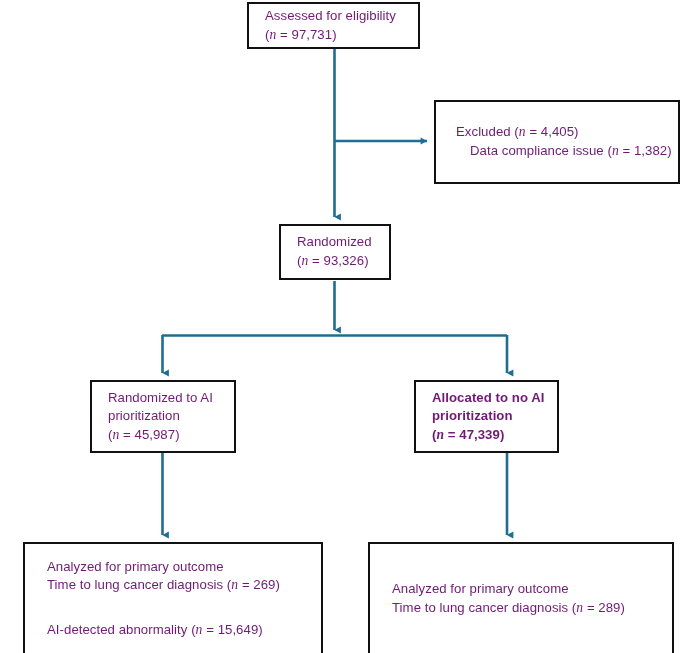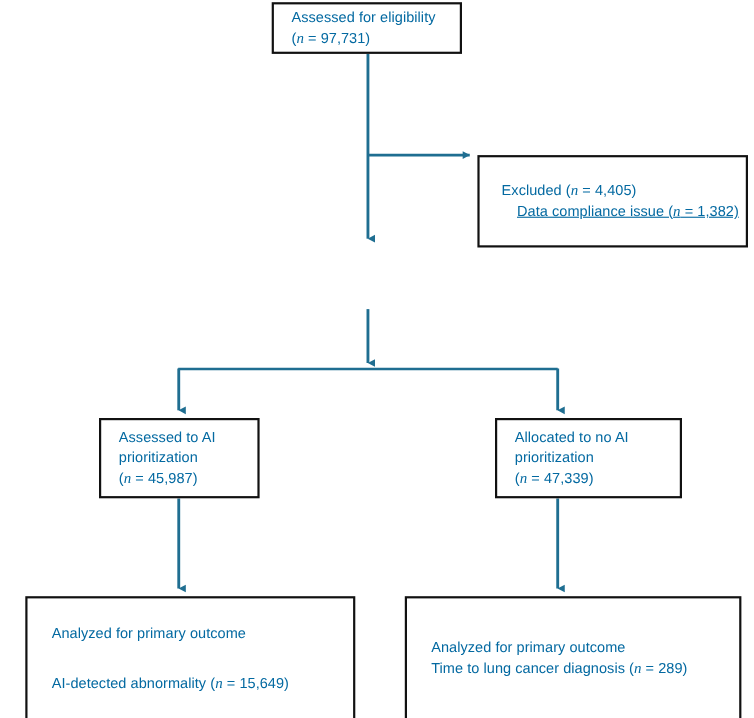--- a/index.html
+++ b/index.html
@@ -30,45 +30,45 @@
     position: absolute;
     box-sizing: border-box;
     border: 2.2px solid #111111;
     background: #ffffff;
     display: flex;
     flex-direction: column;
     justify-content: center;
     font-size: 13.2px;
     line-height: 18.6px;
     letter-spacing: 0.05px;
-    color: #0369a1;
+    color: #701a75;
   }
   .node .ln {
     white-space: nowrap;
   }
   .node.center-text {
     align-items: flex-start;
   }
   .pad-c { padding: 0 0 0 16px; }
   .pad-l { padding: 0 0 0 20px; }
   .pad-x { padding: 0 0 0 22px; }
-  .indent { padding-left: 14px; text-decoration: underline; }
+  .indent { padding-left: 14px; }
   .gap-top { margin-top: 26px; }
   i.n-it {
     font-style: italic;
     font-family: "Liberation Serif", serif;
     font-size: 13.6px;
   }
 
   
   #node-assessed   { left: 247px; top: 2px;   width: 173px; height: 47px; }
-  #node-excluded   { left: 434px; top: 100px; width: 246px; height: 84px; margin-top: 41px; }
+  #node-excluded   { left: 434px; top: 100px; width: 246px; height: 84px; }
   #node-randomized { left: 279px; top: 224px; width: 112px; height: 56px; }
   #node-alloc-ai   { left: 90px;  top: 380px; width: 146px; height: 73px; }
-  #node-alloc-noai { left: 450px; top: 380px; width: 170px; height: 73px; }
+  #node-alloc-noai { left: 414px; top: 380px; width: 145px; height: 73px; font-weight: bold; }
   #node-analysis-ai   { left: 23px;  top: 542px; width: 300px; height: 113px; }
   #node-analysis-noai { left: 368px; top: 542px; width: 306px; height: 113px; }
 </style>
 </head>
 <body>
 
 <div id="diagram">
 
   <svg class="flow-svg" viewBox="0 0 685 653">
     <defs>
@@ -100,35 +100,40 @@
   <div class="node center-text pad-c" id="node-assessed">
       <div class="ln">Assessed for eligibility</div>
       <div class="ln">(<i class="n-it">n</i> = 97,731)</div>
     </div>
 
   <div class="node center-text pad-l" id="node-excluded">
       <div class="ln">Excluded (<i class="n-it">n</i> = 4,405)</div>
       <div class="ln indent">Data compliance issue (<i class="n-it">n</i> = 1,382)</div>
     </div>
 
+  <div class="node center-text pad-c" id="node-randomized">
+      <div class="ln">Randomized</div>
+      <div class="ln">(<i class="n-it">n</i> = 93,326)</div>
+    </div>
 
   <div class="node center-text pad-c" id="node-alloc-ai">
-      <div class="ln">Assessed to AI</div>
+      <div class="ln">Randomized to AI</div>
       <div class="ln">prioritization</div>
       <div class="ln">(<i class="n-it">n</i> = 45,987)</div>
     </div>
 
   <div class="node center-text pad-c" id="node-alloc-noai">
       <div class="ln">Allocated to no AI</div>
       <div class="ln">prioritization</div>
       <div class="ln">(<i class="n-it">n</i> = 47,339)</div>
     </div>
 
   <div class="node center-text pad-x" id="node-analysis-ai">
       <div class="ln">Analyzed for primary outcome</div>
+      <div class="ln">Time to lung cancer diagnosis (<i class="n-it">n</i> = 269)</div>
       <div class="ln gap-top">AI-detected abnormality (<i class="n-it">n</i> = 15,649)</div>
     </div>
 
   <div class="node center-text pad-x" id="node-analysis-noai">
       <div class="ln">Analyzed for primary outcome</div>
       <div class="ln">Time to lung cancer diagnosis (<i class="n-it">n</i> = 289)</div>
     </div>
 
 </div>
 

